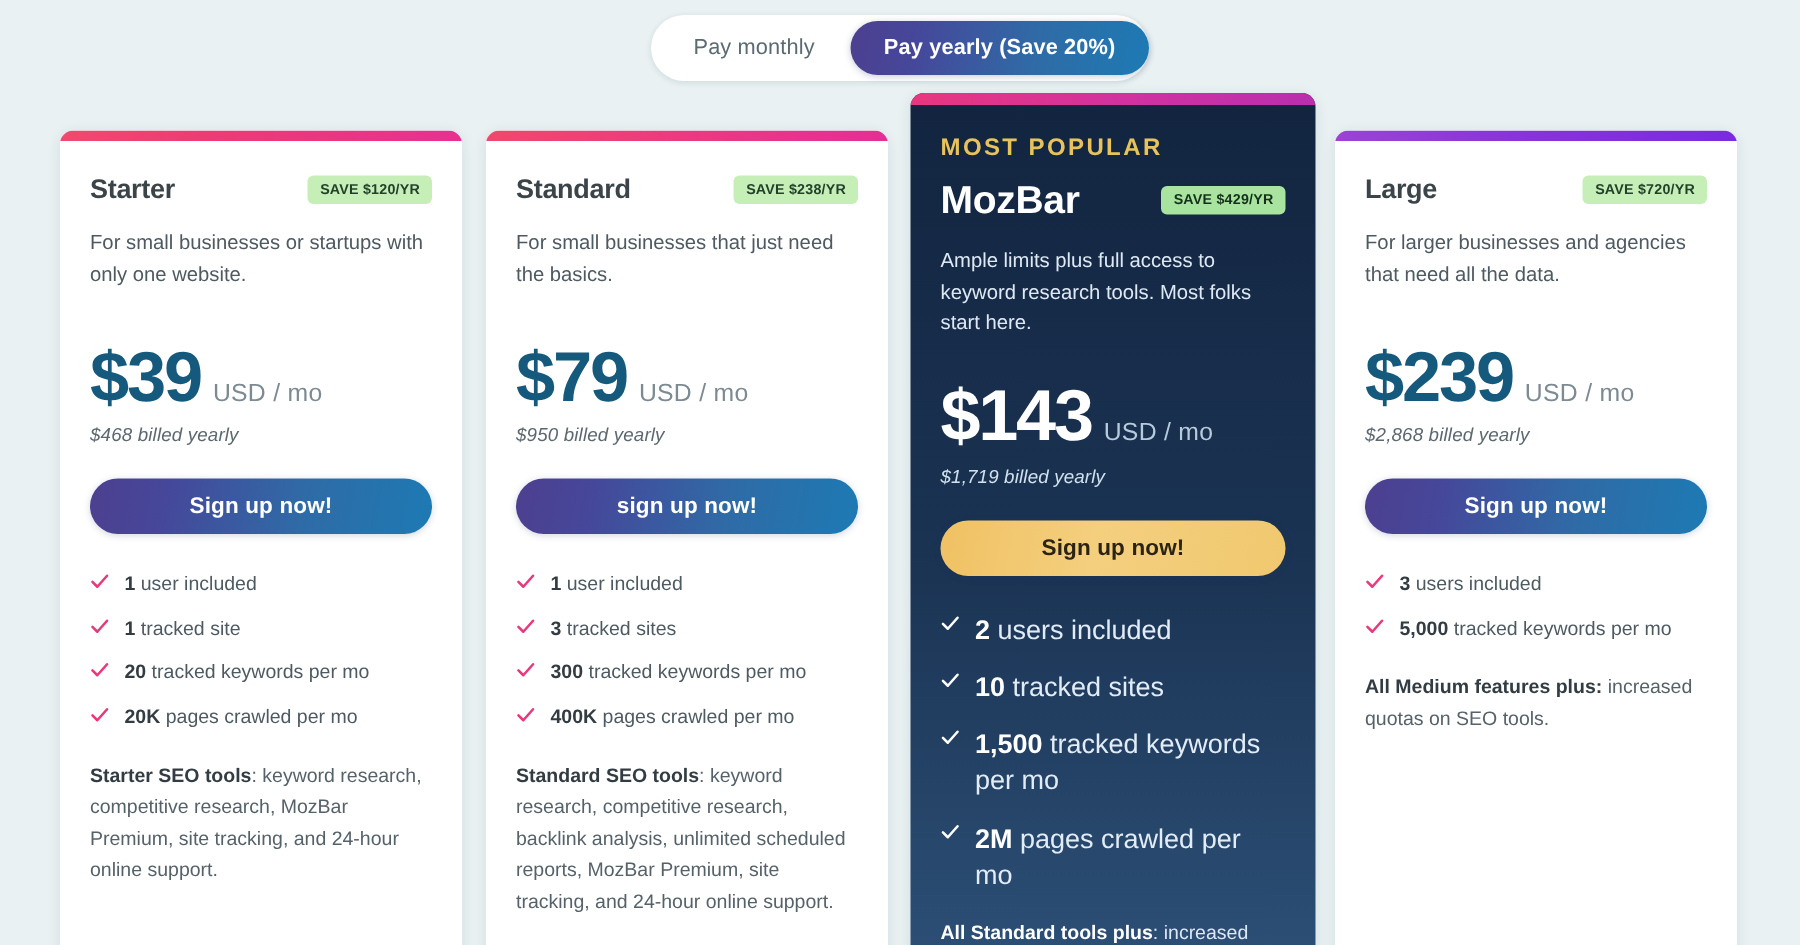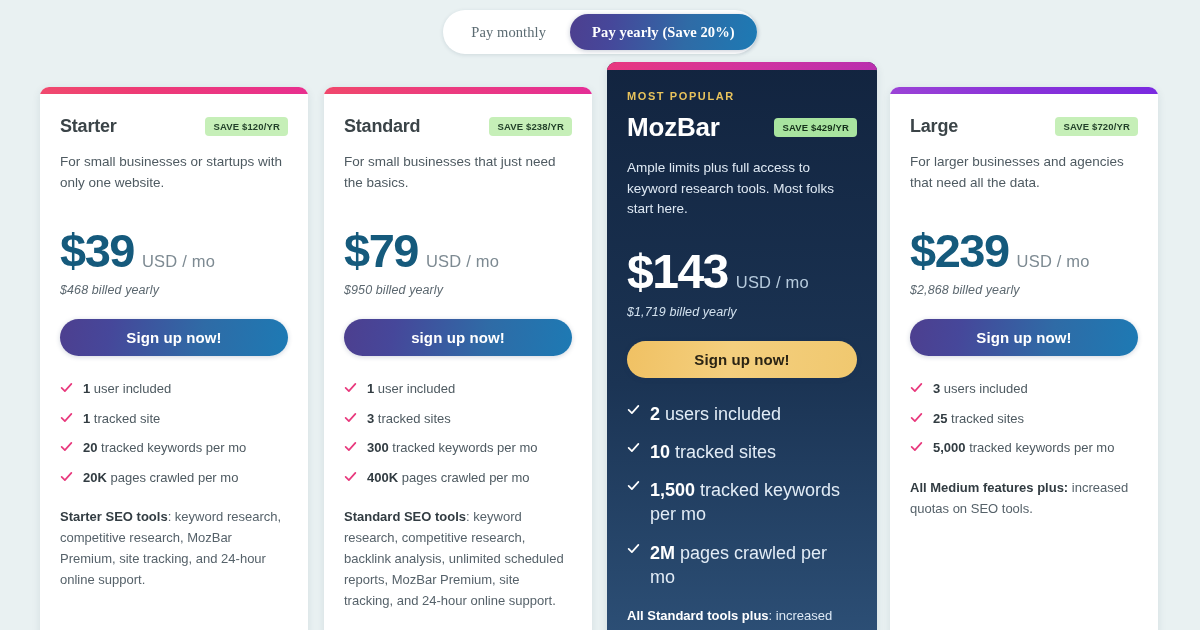--- a/index.html
+++ b/index.html
@@ -44,21 +44,20 @@
     height: 36px;
     display: flex;
     align-items: center;
     justify-content: center;
     font-size: 14.5px;
     letter-spacing: 0.1px;
     border-radius: 999px;
     cursor: pointer;
     white-space: nowrap;
     user-select: none;
-    font-family: Liberation Serif, serif;
   }
 
   .toggle-opt.monthly {
     color: #5b6b72;
     padding: 0 24px 0 28px;
     background: transparent;
   }
 
   .toggle-opt.yearly {
     color: #ffffff;
@@ -105,21 +104,21 @@
   #card-standard .topbar { background: linear-gradient(90deg, #f0486c 0%, #ec3b7e 45%, #e42e96 100%); }
   #card-medium   .topbar { background: linear-gradient(90deg, #e8377f 0%, #d032a0 55%, #b92fae 100%); height: 8px; }
   #card-large    .topbar { background: linear-gradient(90deg, #9b43d6 0%, #8a33d8 45%, #7a2ae0 100%); }
 
   
   .card.dark { background: linear-gradient(180deg, #12243f 0%, #1b3454 55%, #2d5077 100%); }
   .card.dark .card-body { padding: 20px 20px 26px 20px; }
 
   
   .most-popular {
-    font-size: 11px;
+    font-size: 16px;
     font-weight: bold;
     letter-spacing: 1.6px;
     color: #e8c35c;
     margin-bottom: 10px;
   }
 
   .title-row {
     display: flex;
     align-items: center;
     justify-content: space-between;
@@ -490,28 +489,20 @@
               </svg>
             </span>
           <span><b>3</b><span> users included</span></span>
         </li>
         <li class="feature">
           <span class="check">
               <svg viewBox="0 0 16 16">
                 <path d="M2 8.5 L6 12.5 L14 3.5" fill="none" stroke="currentColor" stroke-width="2.1" stroke-linecap="round" stroke-linejoin="round"></path>
               </svg>
             </span>
-          <span><b>25</b><span> tracked sites</span></span>
-        </li>
-        <li class="feature">
-          <span class="check">
-              <svg viewBox="0 0 16 16">
-                <path d="M2 8.5 L6 12.5 L14 3.5" fill="none" stroke="currentColor" stroke-width="2.1" stroke-linecap="round" stroke-linejoin="round"></path>
-              </svg>
-            </span>
           <span><b>5,000</b><span> tracked keywords per mo</span></span>
         </li>
       </ul>
 
       <div class="footnote">
         <b>All Medium features plus:</b><span> increased quotas on SEO tools.</span>
       </div>
     </div>
   </div>
 

